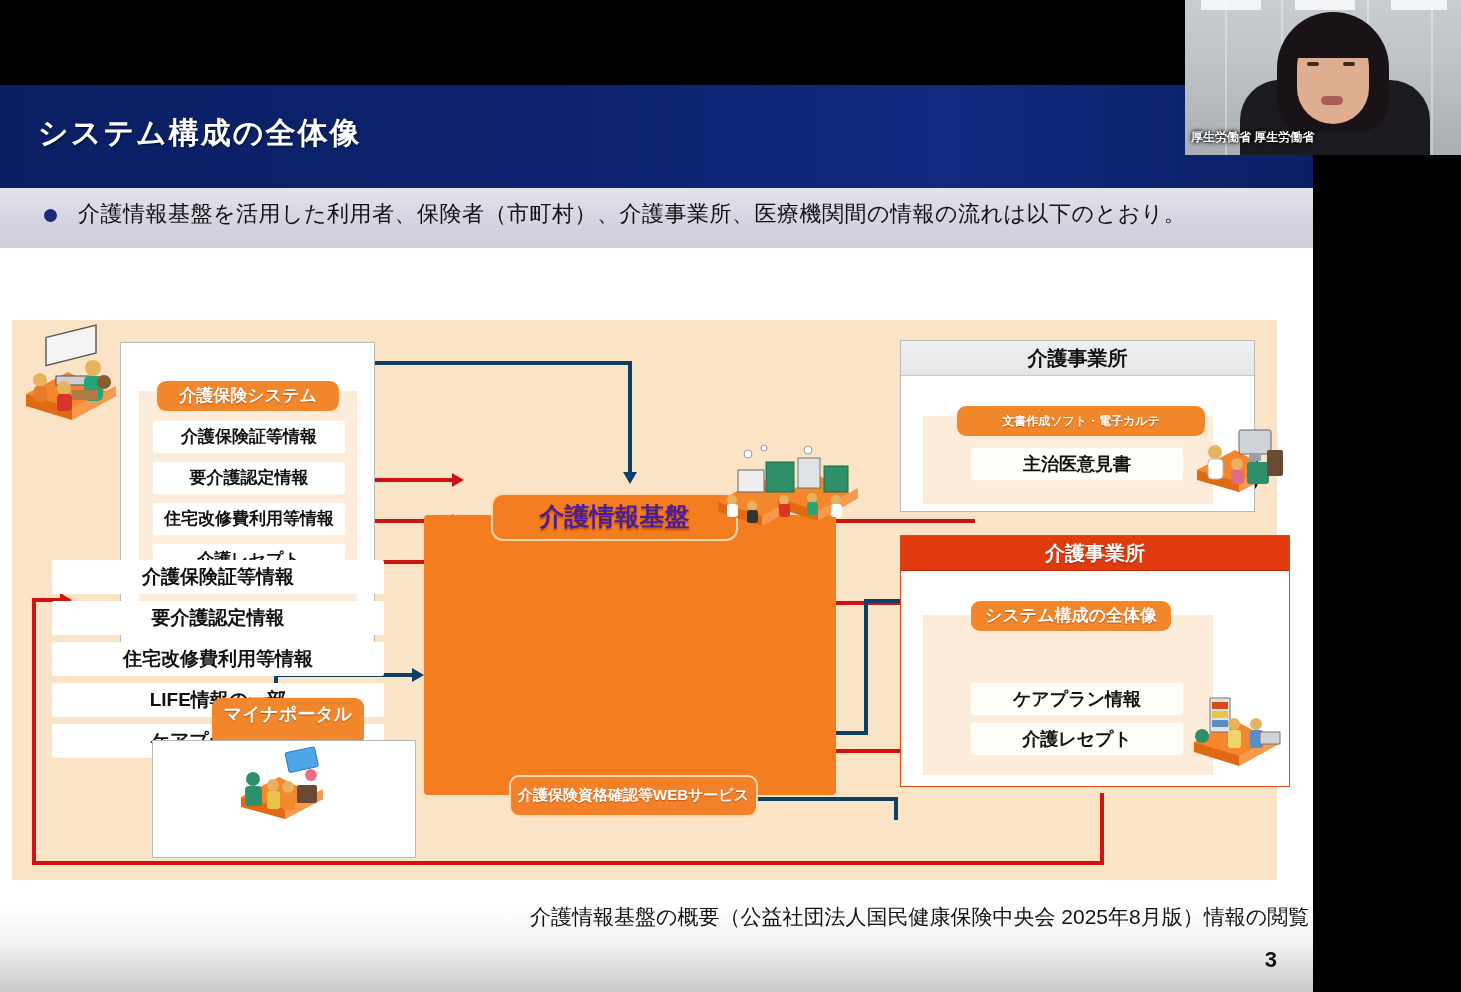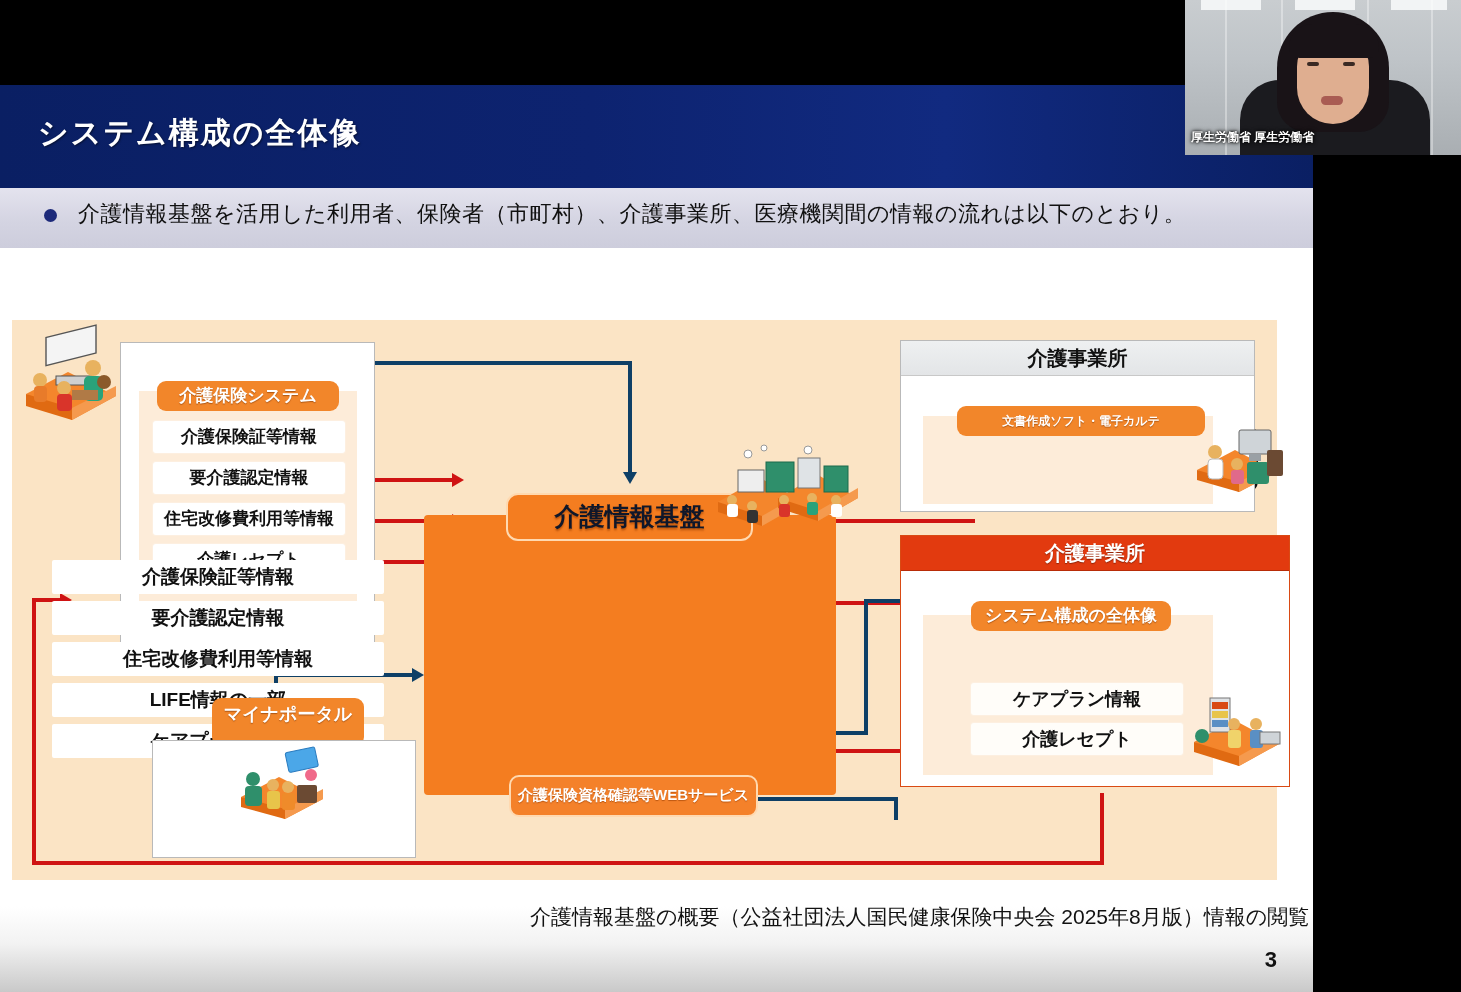--- a/index.html
+++ b/index.html
@@ -33,22 +33,22 @@
   
   .row{position:absolute;background:#fff;border-radius:3px;text-align:center;color:#111;font-weight:bold;
     box-shadow:0 0 0 1px rgba(255,255,255,.2);}
   .rowlt{background:#fffdf9;}
 
   
   .tint{position:absolute;background:#fdecd9;}
 
   
   #platform{position:absolute;left:412px;top:195px;width:412px;height:280px;background:#f47d20;border-radius:4px;}
-  #platform-title{position:absolute;left:494px;top:173px;width:243px;height:44px;background:#f47d20;border-radius:12px;
-    border:2px solid #ffd9b0;color:#0f172a;font-size:25px;font-weight:bold;text-align:center;line-height:42px;
+  #platform-title{position:absolute;left:479px;top:173px;width:243px;height:44px;background:#f47d20;border-radius:12px;
+    border:2px solid #ffd9b0;color:#4c1d95;font-size:25px;font-weight:bold;text-align:center;line-height:42px;
     text-shadow:0 2px 2px rgba(150,60,0,.6);}
   #platform-web{position:absolute;left:497px;top:455px;width:245px;height:38px;background:#f4812a;border-radius:10px;
     border:2px solid #ffd9b0;color:#fff;font-size:15px;font-weight:bold;text-align:center;line-height:35px;
     text-shadow:0 1px 1px rgba(150,60,0,.6);}
   .plat-row{position:absolute;left:40px;width:332px;height:34px;background:#fff;border-radius:2px;
     text-align:center;line-height:34px;font-size:19px;font-weight:bold;color:#111;}
 
   
   #legend{position:absolute;left:975px;top:105px;width:265px;height:62px;background:#fff;border:3px solid #121212;
     border-radius:12px;}
@@ -243,20 +243,21 @@
             <circle cx="52" cy="6" r="3" fill="#fff" stroke="#999"></circle>
             <circle cx="96" cy="8" r="4" fill="#fff" stroke="#999"></circle>
           </svg>
         </div>
 
         <div class="org-box" style="left:888px;top:20px;width:355px;height:172px">
           <div class="org-head">介護事業所</div>
           <div class="org-body" style="height:136px">
             <div class="tint" style="left:22px;top:40px;width:290px;height:88px"></div>
             <div class="pill" style="left:56px;top:30px;width:248px;height:30px;line-height:30px;font-size:12px">文書作成ソフト・電子カルテ</div>
+            <div class="row rowlt" style="left:70px;top:72px;width:212px;height:32px;line-height:32px;font-size:18px">主治医意見書</div>
           </div>
         </div>
 
         <div class="illus" style="left:1175px;top:90px;width:100px;height:90px">
           <svg width="100" height="90" viewBox="0 0 100 90">
             <polygon points="10,60 48,40 90,62 52,82" fill="#f4862c"></polygon>
             <polygon points="10,60 10,70 52,82 52,72" fill="#e06a12"></polygon>
             <polygon points="52,72 52,82 90,62 90,52" fill="#f59a4e"></polygon>
             <rect x="52" y="20" width="32" height="24" rx="2" fill="#cfd4d8" stroke="#666" stroke-width="1"></rect>
             <rect x="62" y="44" width="12" height="7" fill="#9aa0a5"></rect>

